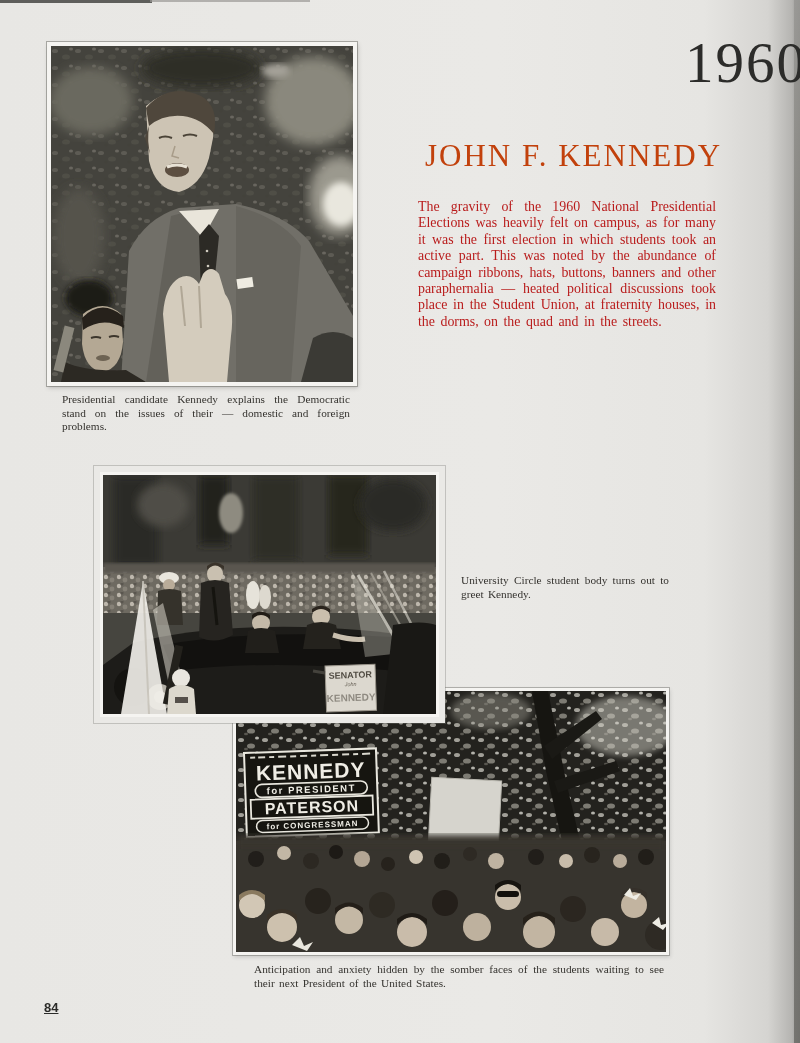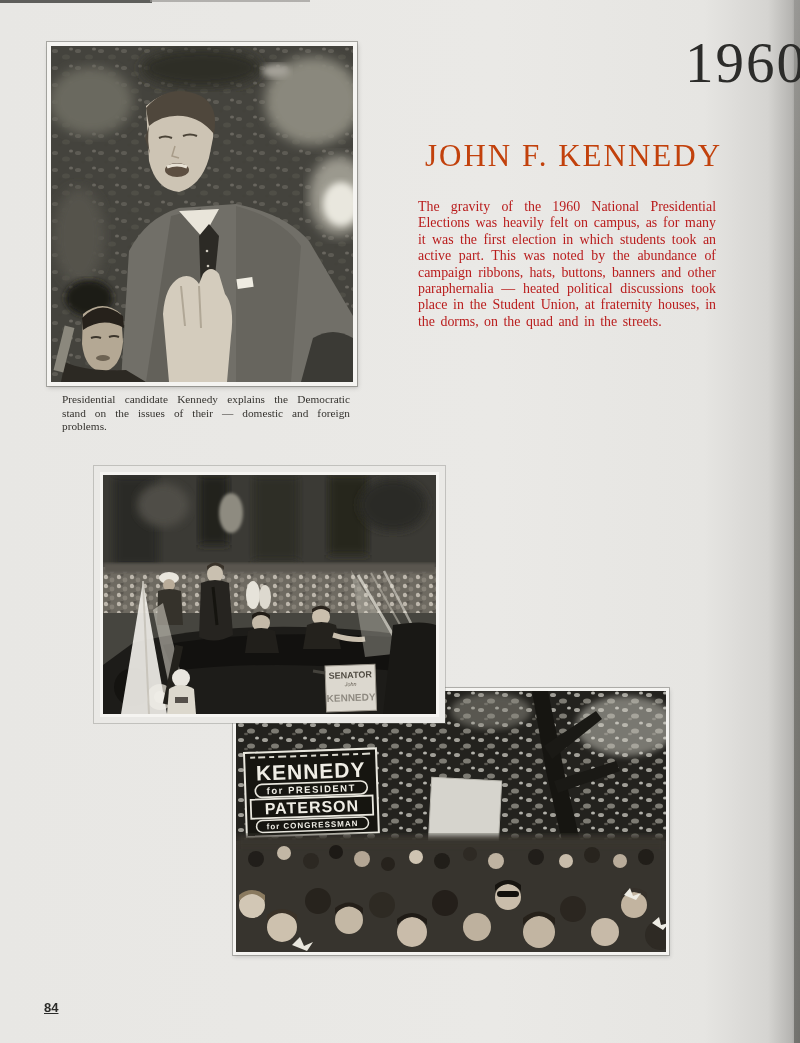--- a/index.html
+++ b/index.html
@@ -312,16 +312,18 @@
         <rect x="0" y="0" width="50" height="46" fill="none" stroke="#9a958b" stroke-width="1"></rect>
         <text x="25" y="13" font-size="9" font-weight="bold" fill="#514c43" text-anchor="middle">SENATOR</text>
         <text x="25" y="21" font-size="5.5" fill="#6b655a" text-anchor="middle" font-style="italic">John</text>
         <text x="25" y="36" font-size="10" font-weight="bold" fill="#514c43" opacity=".55" text-anchor="middle">KENNEDY</text>
       </g>
       <path d="M210 196 L222 198" stroke="#44423c" stroke-width="3"></path>
       <path d="M290 150 Q320 145 333 150 L333 239 L280 239 Z" fill="#191815"></path>
     </svg>
   </div>
 
+  <div class="caption caption2">University Circle student body turns out to greet Kennedy.</div>
+  <div class="caption caption3">Anticipation and anxiety hidden by the somber faces of the students waiting to see their next President of the United States.</div>
 
   <div class="pageno">84</div>
 
 </div>
 
 </body></html>

